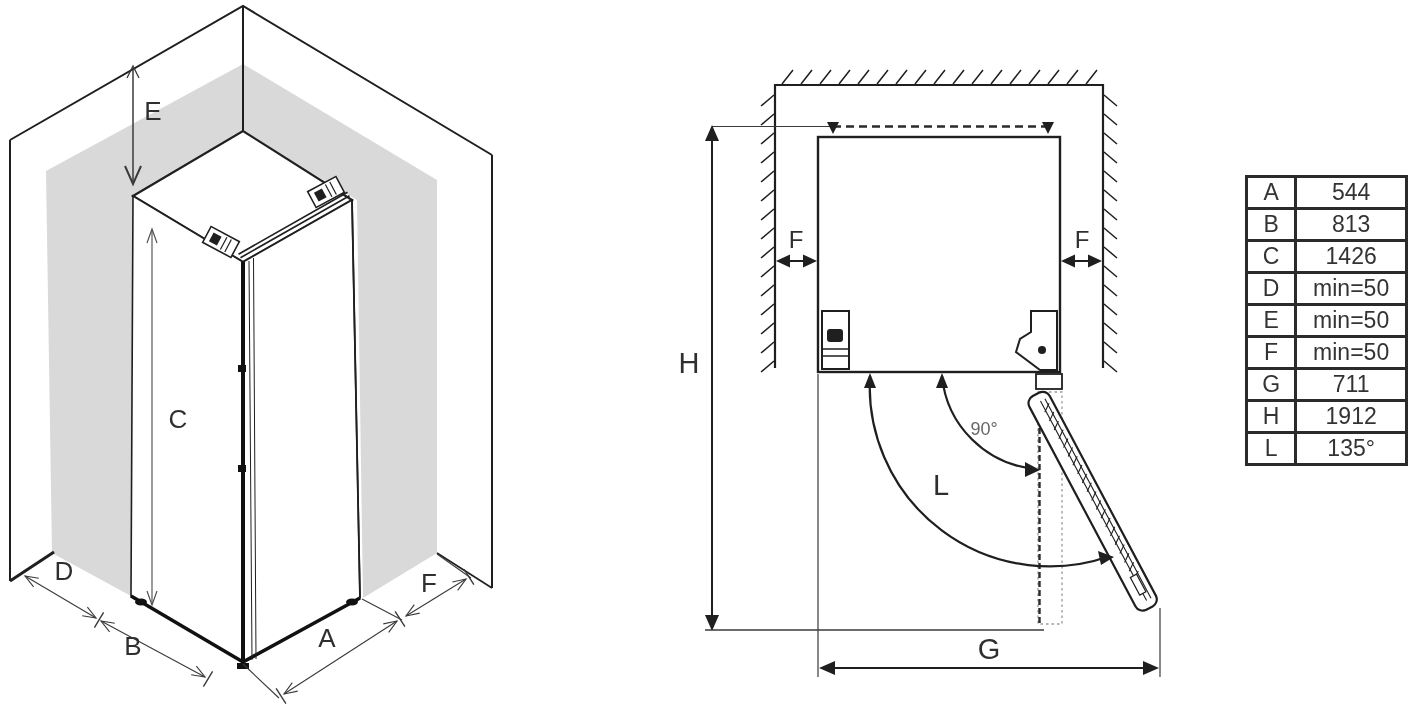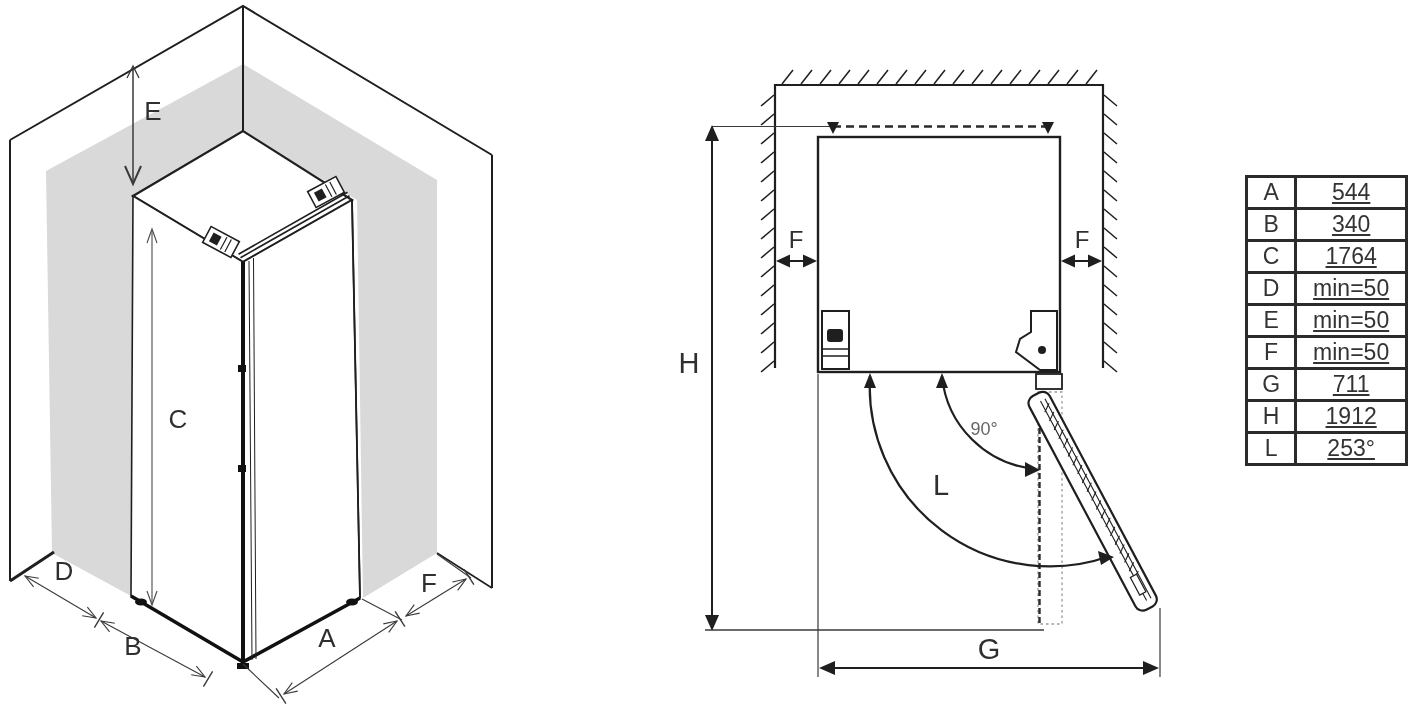--- a/index.html
+++ b/index.html
@@ -9,21 +9,21 @@
   svg text{font-family:"Liberation Sans", sans-serif;fill:#2f2f2f;}
   .dim-label{font-size:26px;}
   .dim-label-big{font-size:29px;}
   .angle-label{font-size:18px;fill:#666;}
   
   #dim-table{position:absolute;left:1245px;top:175px;border-collapse:collapse;
              color:#333;font-size:23px;}
   #dim-table td{border:3px solid #2b2b2b;height:29px;padding:0 4px;text-align:center;
                 background:#fff;line-height:1;}
   #dim-table td.k{width:42px;}
-  #dim-table td.v{width:104px;text-decoration:underline;}
+  #dim-table td.v{width:104px;}
 </style>
 </head>
 <body>
 
 <div id="stage">
 
 <svg id="diagram-svg" width="1408" height="704" viewBox="0 0 1408 704">
 
   <g>
 
@@ -221,25 +221,25 @@
 </svg>
 
   <table id="dim-table">
     <tbody>
       <tr>
         <td class="k">A</td>
         <td class="v">544</td>
       </tr>
       <tr>
         <td class="k">B</td>
-        <td class="v">340</td>
+        <td class="v">813</td>
       </tr>
       <tr>
         <td class="k">C</td>
-        <td class="v">1764</td>
+        <td class="v">1426</td>
       </tr>
       <tr>
         <td class="k">D</td>
         <td class="v">min=50</td>
       </tr>
       <tr>
         <td class="k">E</td>
         <td class="v">min=50</td>
       </tr>
       <tr>
@@ -249,17 +249,17 @@
       <tr>
         <td class="k">G</td>
         <td class="v">711</td>
       </tr>
       <tr>
         <td class="k">H</td>
         <td class="v">1912</td>
       </tr>
       <tr>
         <td class="k">L</td>
-        <td class="v">253°</td>
+        <td class="v">135°</td>
       </tr>
     </tbody>
   </table>
 </div>
 
 </body></html>

